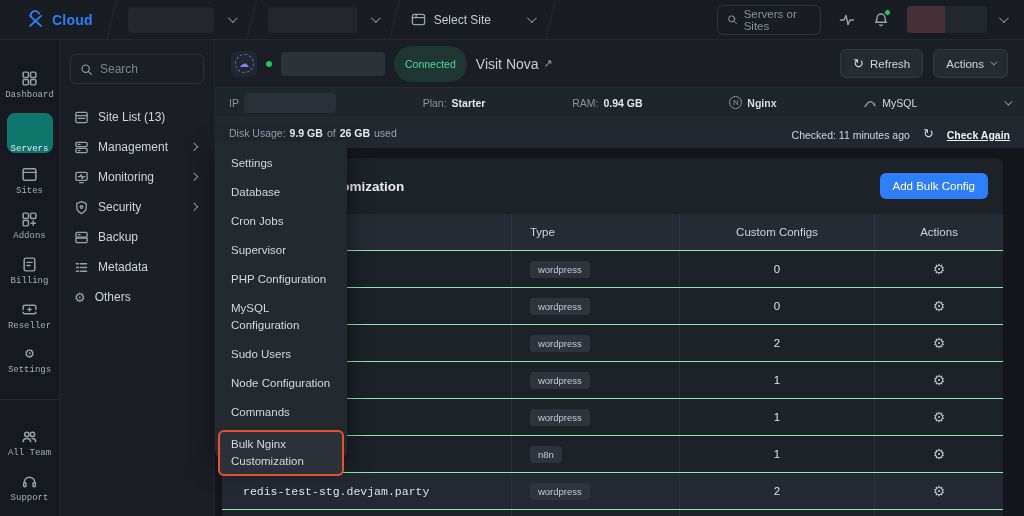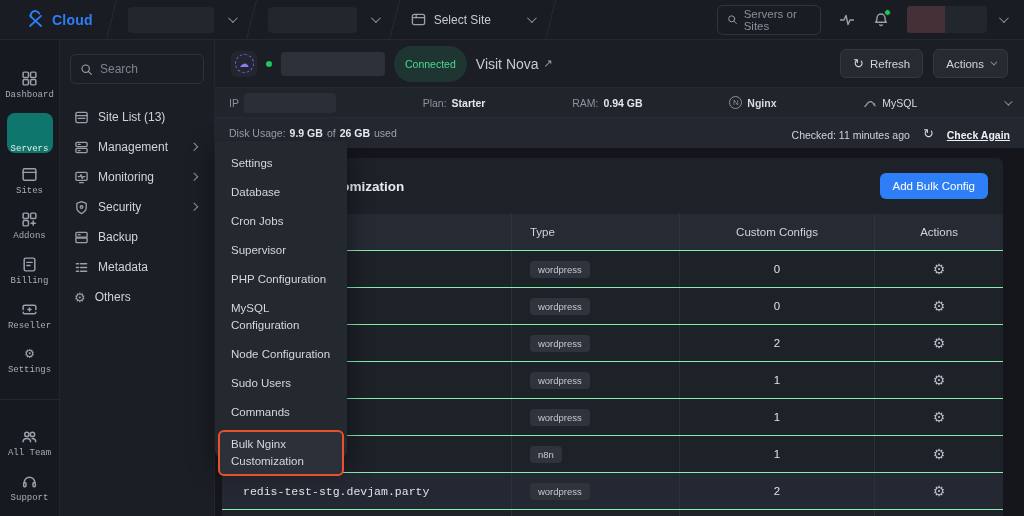--- a/index.html
+++ b/index.html
@@ -506,19 +506,19 @@
     </main>
   </div>
 
   <div class="menu">
     <div class="menu-item">Settings</div>
     <div class="menu-item">Database</div>
     <div class="menu-item">Cron Jobs</div>
     <div class="menu-item">Supervisor</div>
     <div class="menu-item">PHP Configuration</div>
     <div class="menu-item">MySQL Configuration</div>
+    <div class="menu-item">Sudo Users</div>
     <div class="menu-item">Node Configuration</div>
-    <div class="menu-item">Sudo Users</div>
     <div class="menu-item">Commands</div>
     <div class="menu-item highlighted">Bulk Nginx Customization</div>
   </div>
 
 </div>
 
 </body></html>

